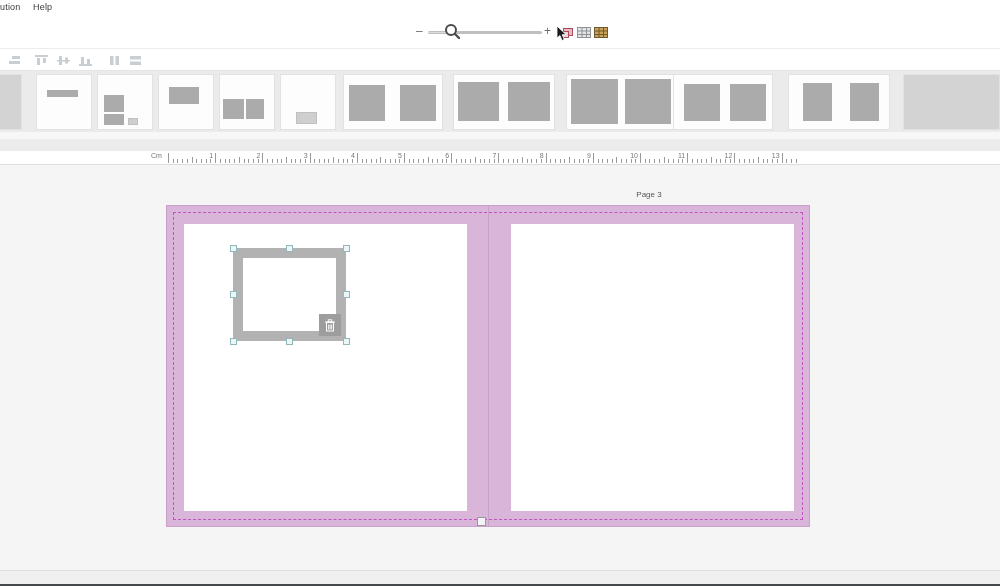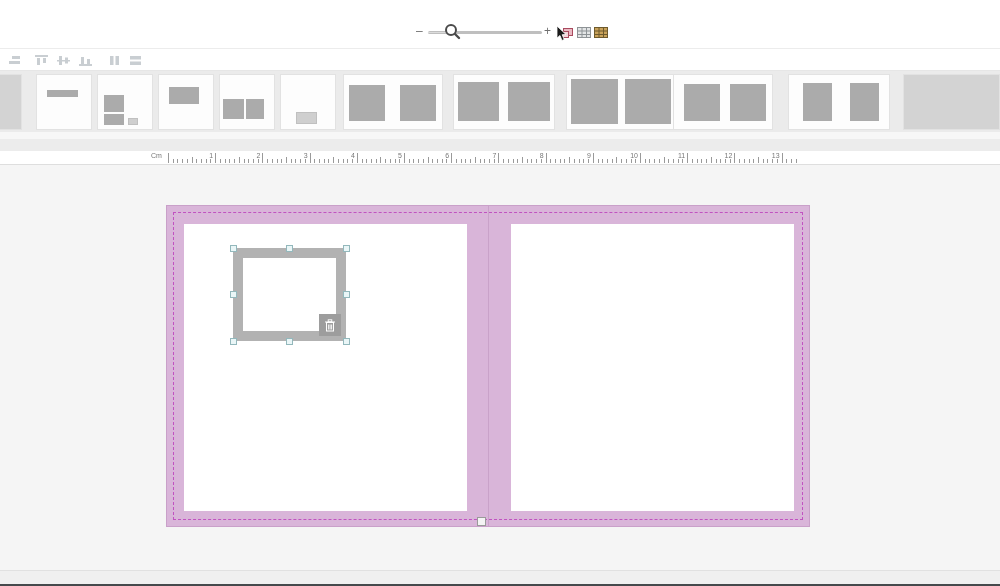--- a/index.html
+++ b/index.html
@@ -54,20 +54,24 @@
   .trash-btn{position:absolute;left:86px;top:66px;width:22px;height:22px;background:#9d9d9d;cursor:pointer;display:flex;align-items:center;justify-content:center}
   
   .footer1{position:absolute;left:0;top:570px;width:1000px;height:14px;background:#f0f0f0;border-top:1px solid #e1e1e1;box-sizing:border-box}
   .footer2{position:absolute;left:0;top:584px;width:1000px;height:2px;background:#45494c}
 </style>
 </head>
 <body>
 
 <div id="app" style="--spread-bg: #d9b5d9; --spread-border: #c9a0c9; --bleed-dash: #c152c1; --canvas-bg: #f5f5f5; --strip-bg: #ebebeb; --frame-gray: #b2b2b2; --handle-fill: #eaf6f7; --handle-border: #93b8bc; --shape-dark: #ababab; --shape-light: #cfcfcf;">
 
+  <div class="menubar">
+      <span class="menu-item" style="left: 0px;">ution</span>
+      <span class="menu-item" style="left: 33px;">Help</span>
+    </div>
 
   <div>
     <div class="zsign" style="left:416px;top:25px">–</div>
     <div class="ztrack"></div>
     <div class="ztrack-light"></div>
     <svg class="abs" style="left:444px;top:23px" width="17" height="17" viewBox="0 0 17 17">
       <circle cx="7" cy="7" r="5" fill="#ffffff" stroke="#4a4a4a" stroke-width="2"></circle>
       <line x1="11" y1="11" x2="15" y2="15" stroke="#4a4a4a" stroke-width="2.4" stroke-linecap="round"></line>
     </svg>
     <div class="zsign" style="left:544px;top:25px">+</div>
@@ -325,20 +329,21 @@
       <span class="r-num" style="left: 486.4px;">7</span>
       <span class="r-num" style="left: 533.6px;">8</span>
       <span class="r-num" style="left: 580.8px;">9</span>
       <span class="r-num" style="left: 628px;">10</span>
       <span class="r-num" style="left: 675.2px;">11</span>
       <span class="r-num" style="left: 722.4px;">12</span>
       <span class="r-num" style="left: 769.6px;">13</span>
     </div>
 
   <div class="canvas">
+    <div class="page-label" style="left:488px">Page 3</div>
 
     <div class="spread">
       <div class="bleed"></div>
       <div class="pg" style="left:17px"></div>
       <div class="pg" style="left:344px"></div>
       <div class="fold"></div>
       <div class="spine-handle"></div>
     </div>
 
     <div class="frame">

